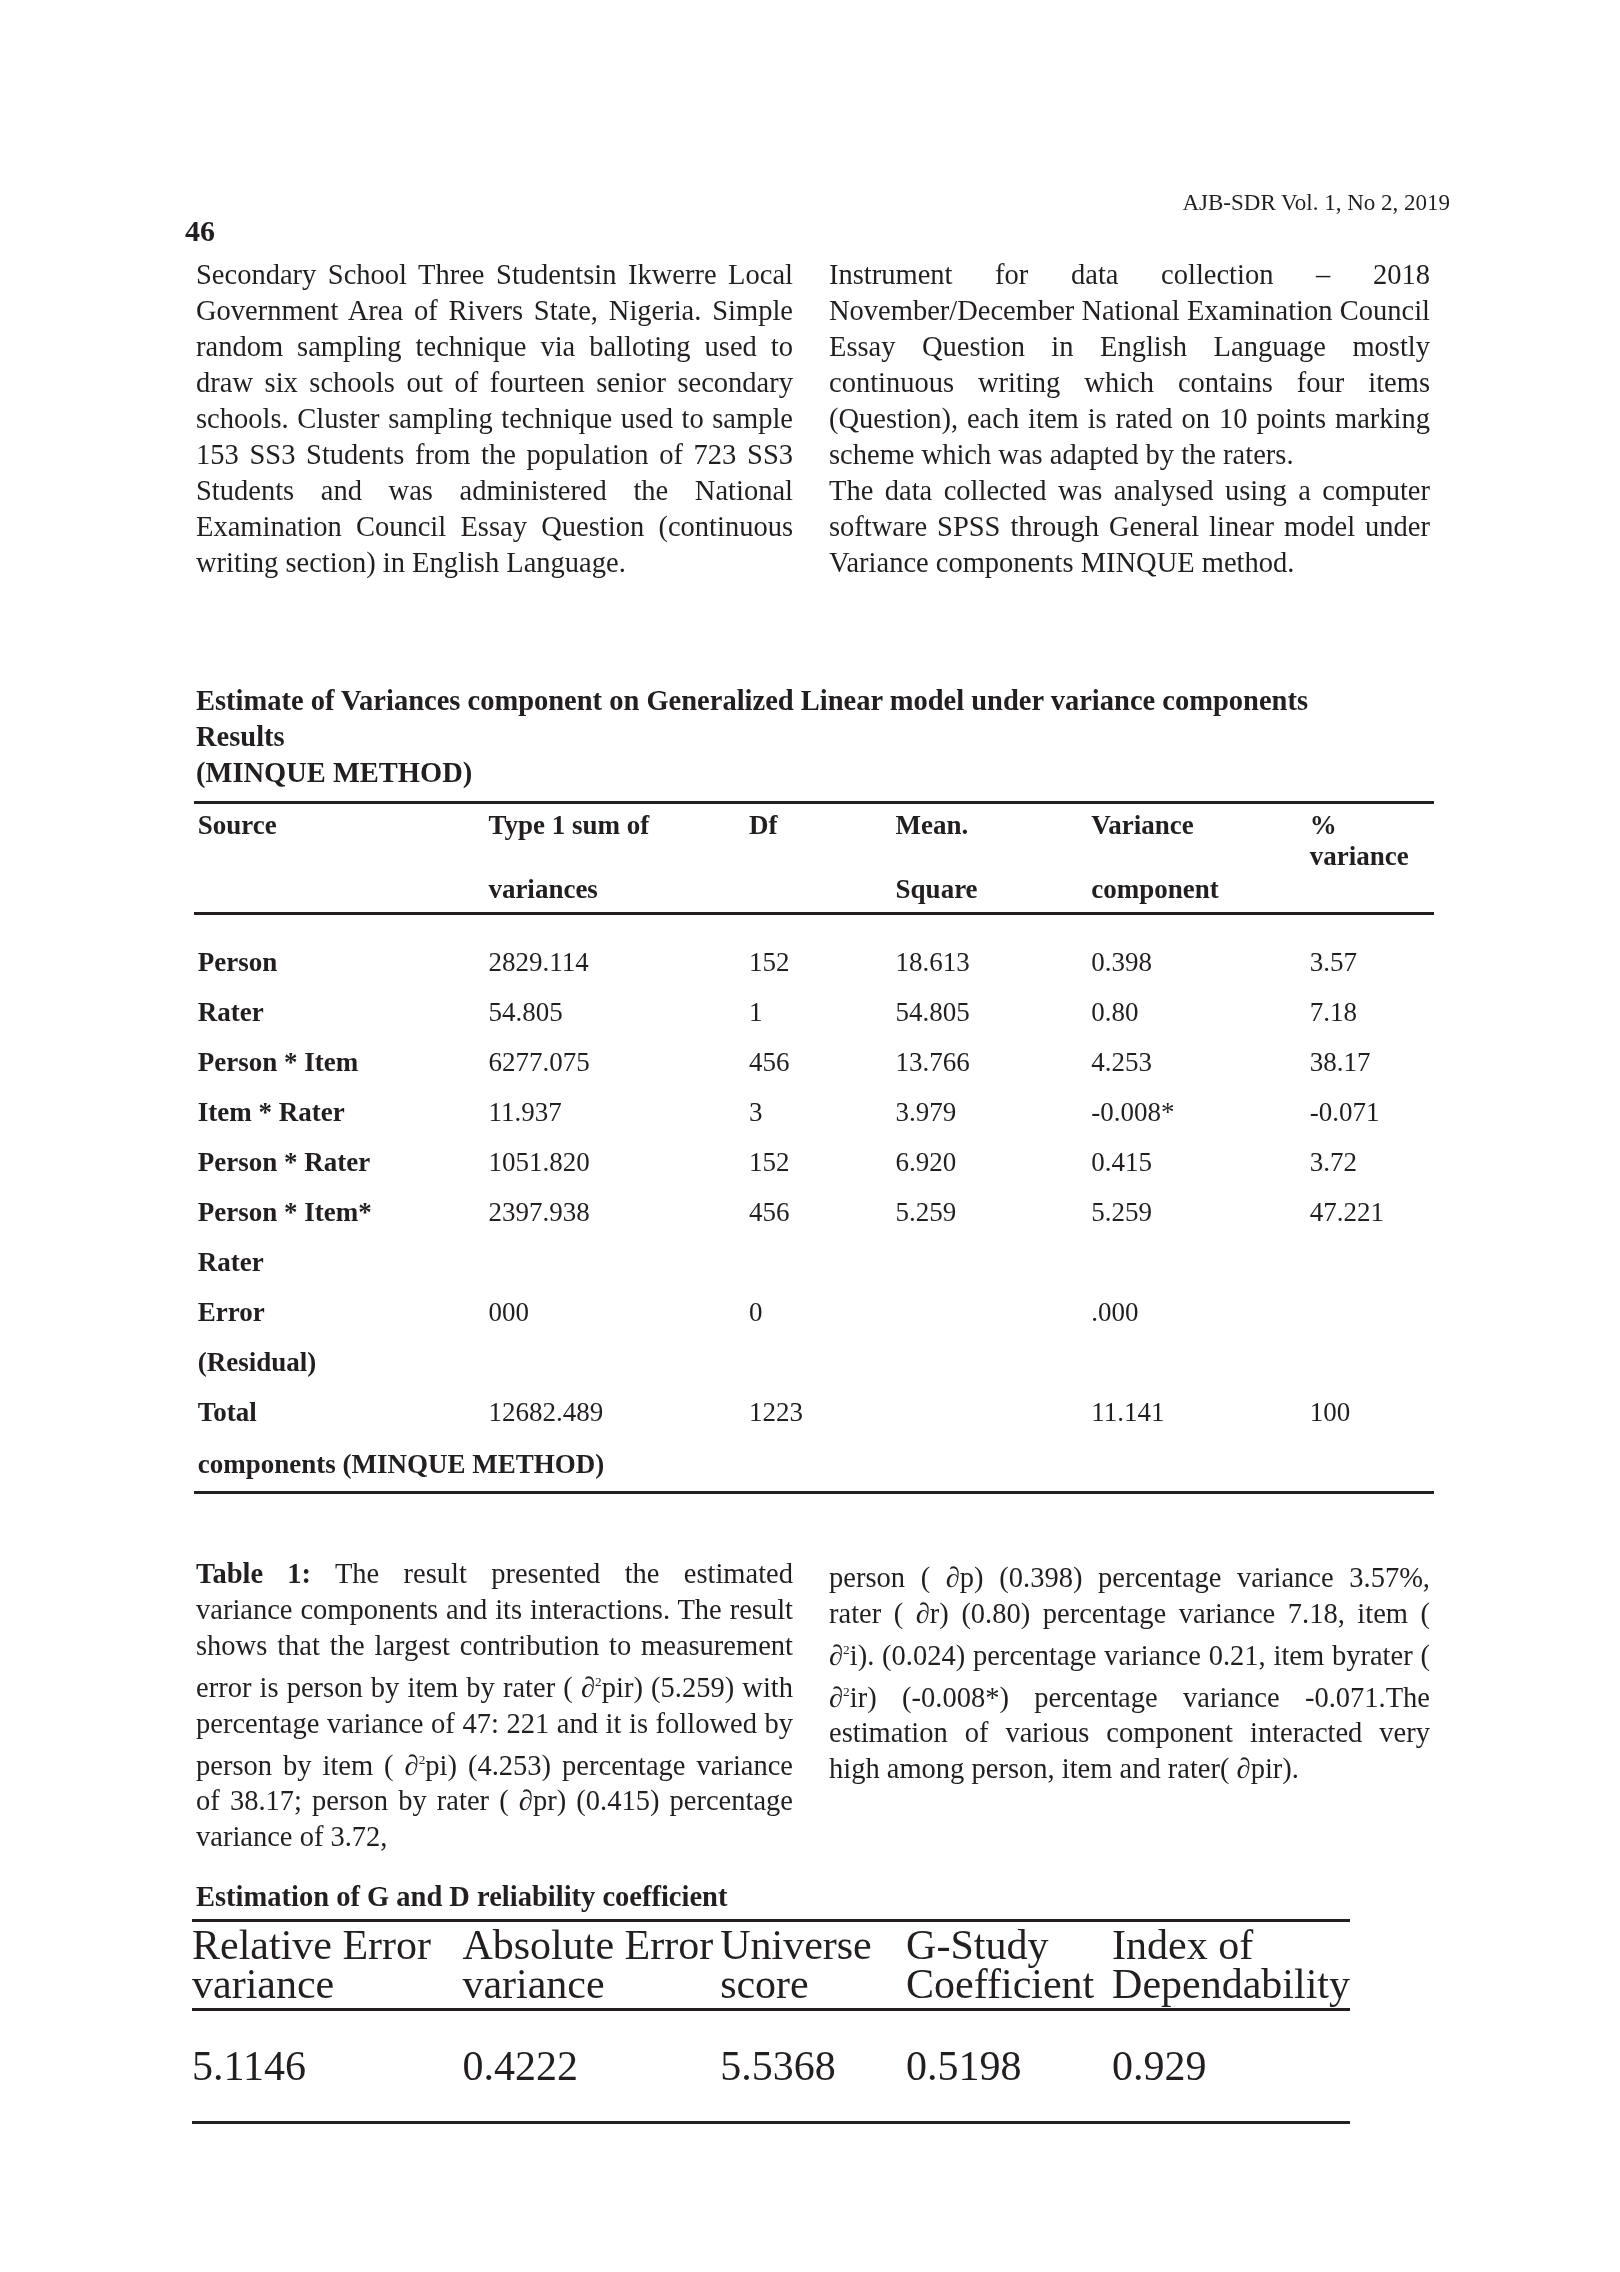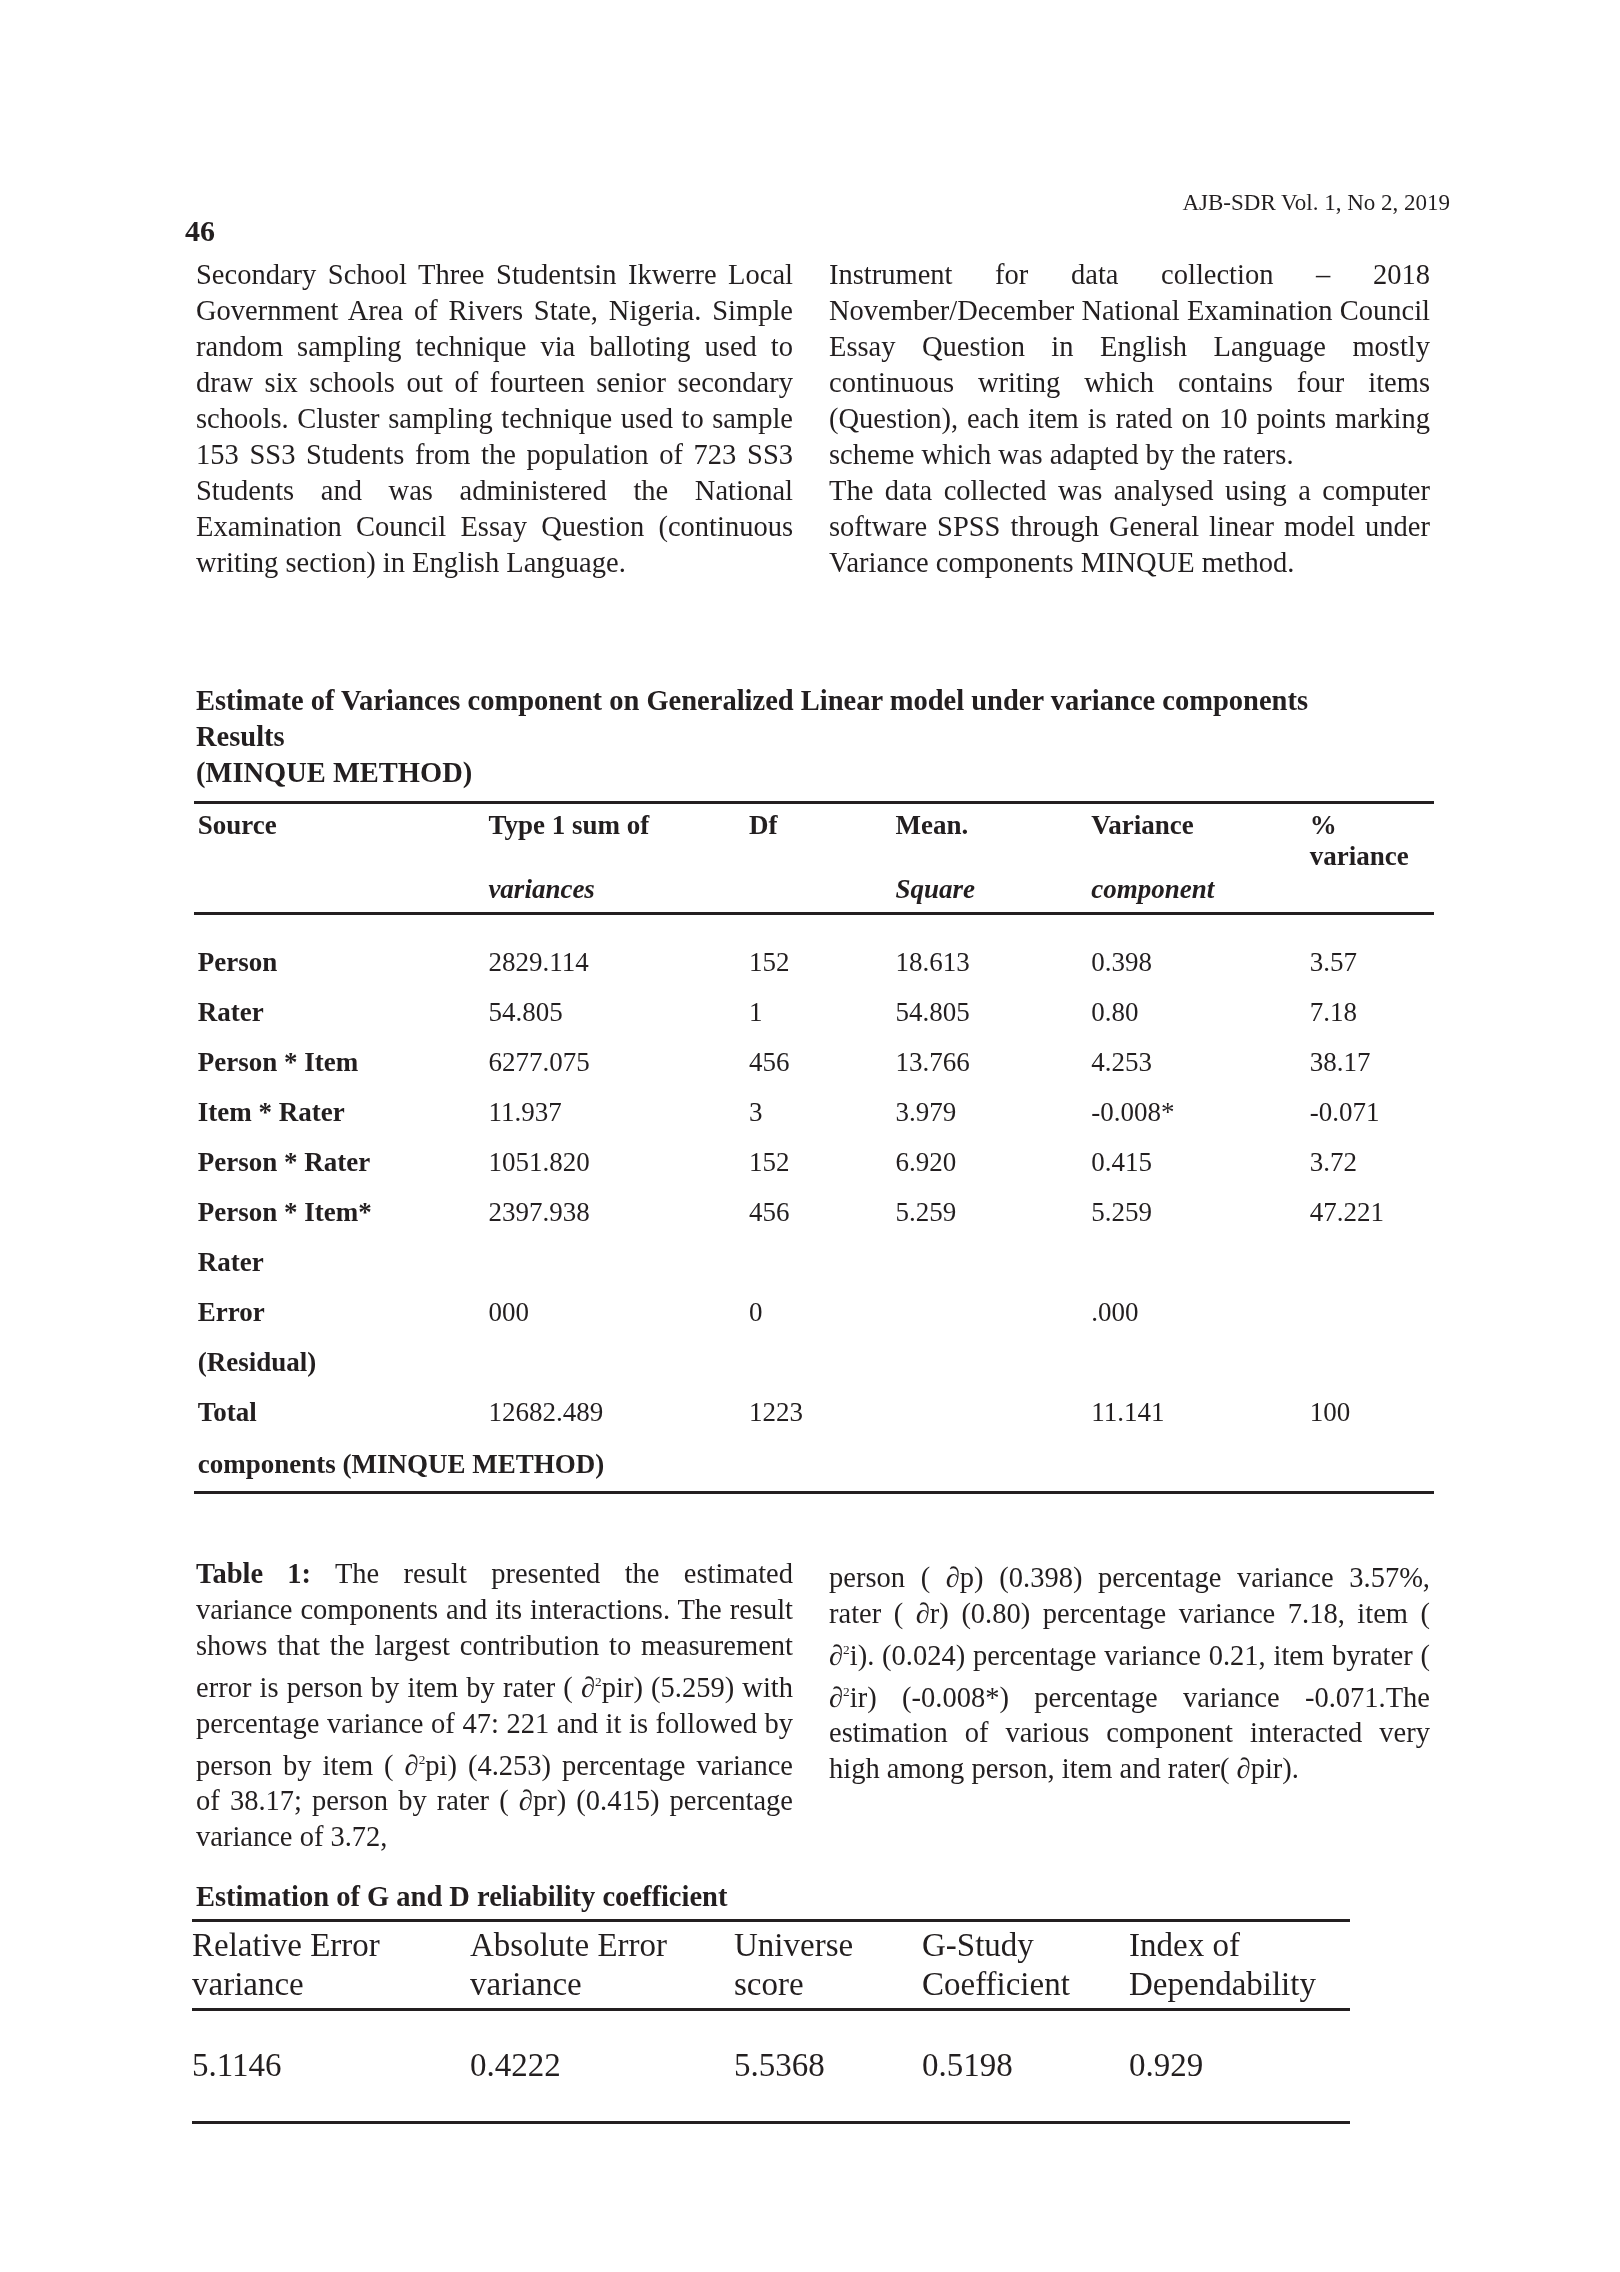--- a/index.html
+++ b/index.html
@@ -10,31 +10,31 @@
   .running-head { right: 171px; top: 190px; font-size: 23px; }
   .col { font-size: 28.5px; line-height: 36px; text-align: justify; }
   .col p { margin: 0; }
   .col-left { left: 196px; top: 257px; width: 597px; }
   .col-right { left: 829px; top: 257px; width: 601px; }
   .results-head { left: 196px; top: 683px; width: 1236px; font-size: 28.5px; font-weight: bold; line-height: 36px; }
   .results-head div { margin: 0; }
   table.vc { position: absolute; left: 194px; top: 801px; width: 1240px; border-collapse: collapse; font-size: 27px; }
   table.vc .toprule td { border-top: 3.8px solid #231f20; padding: 0; height: 0; }
   table.vc th { text-align: left; font-weight: bold; padding: 5.7px 3.8px 0 3.8px; height: 44px; vertical-align: top; }
-  table.vc tr.h2 th { height: 38px; padding-top: 1.9px; border-bottom: 3.8px solid #231f20; font-style: italic; }
+  table.vc tr.h2 th { height: 38px; padding-top: 1.9px; border-bottom: 3.8px solid #231f20; }
   table.vc td { padding: 0 3.8px; height: 50px; vertical-align: middle; }
   table.vc td.src { font-weight: bold; }
   table.vc tr.firstrow td { padding-top: 23px; }
   table.vc tr.caption td { font-weight: bold; border-bottom: 3.8px solid #231f20; height: 53px; }
   .c1 { width: 283px; } .c2 { width: 253px; } .c3 { width: 139px; } .c4 { width: 188px; } .c5 { width: 211px; }
   .narr-left { left: 196px; top: 1556px; width: 597px; font-size: 28.5px; line-height: 36px; text-align: justify; }
   .narr-right { left: 829px; top: 1560px; width: 601px; font-size: 28.5px; line-height: 36px; text-align: justify; }
   .narr-left b { font-weight: bold; }
   .g-title { left: 196px; top: 1881px; font-size: 28.5px; font-weight: bold; }
-  table.gd { position: absolute; left: 192px; top: 1919px; width: 1158px; border-collapse: collapse; font-size: 33px; }
+  table.gd { position: absolute; left: 192px; top: 1919px; width: 1158px; border-collapse: collapse; font-size: 42px; }
   table.gd th { font-weight: normal; text-align: left; vertical-align: top; line-height: 39px; padding: 3.8px 0 3.8px 0;
                 border-top: 3.8px solid #231f20; border-bottom: 3.8px solid #231f20; }
   table.gd td { height: 110px; padding: 0; border-bottom: 3.8px solid #231f20; vertical-align: middle; margin-top: 39px; }
   .g1 { width: 278px; } .g2 { width: 264px; } .g3 { width: 188px; } .g4 { width: 207px; }
   sup { font-size: 13.3px; vertical-align: super; }
 </style>
 </head>
 <body>
 
 <div class="abs page-num">46</div>

